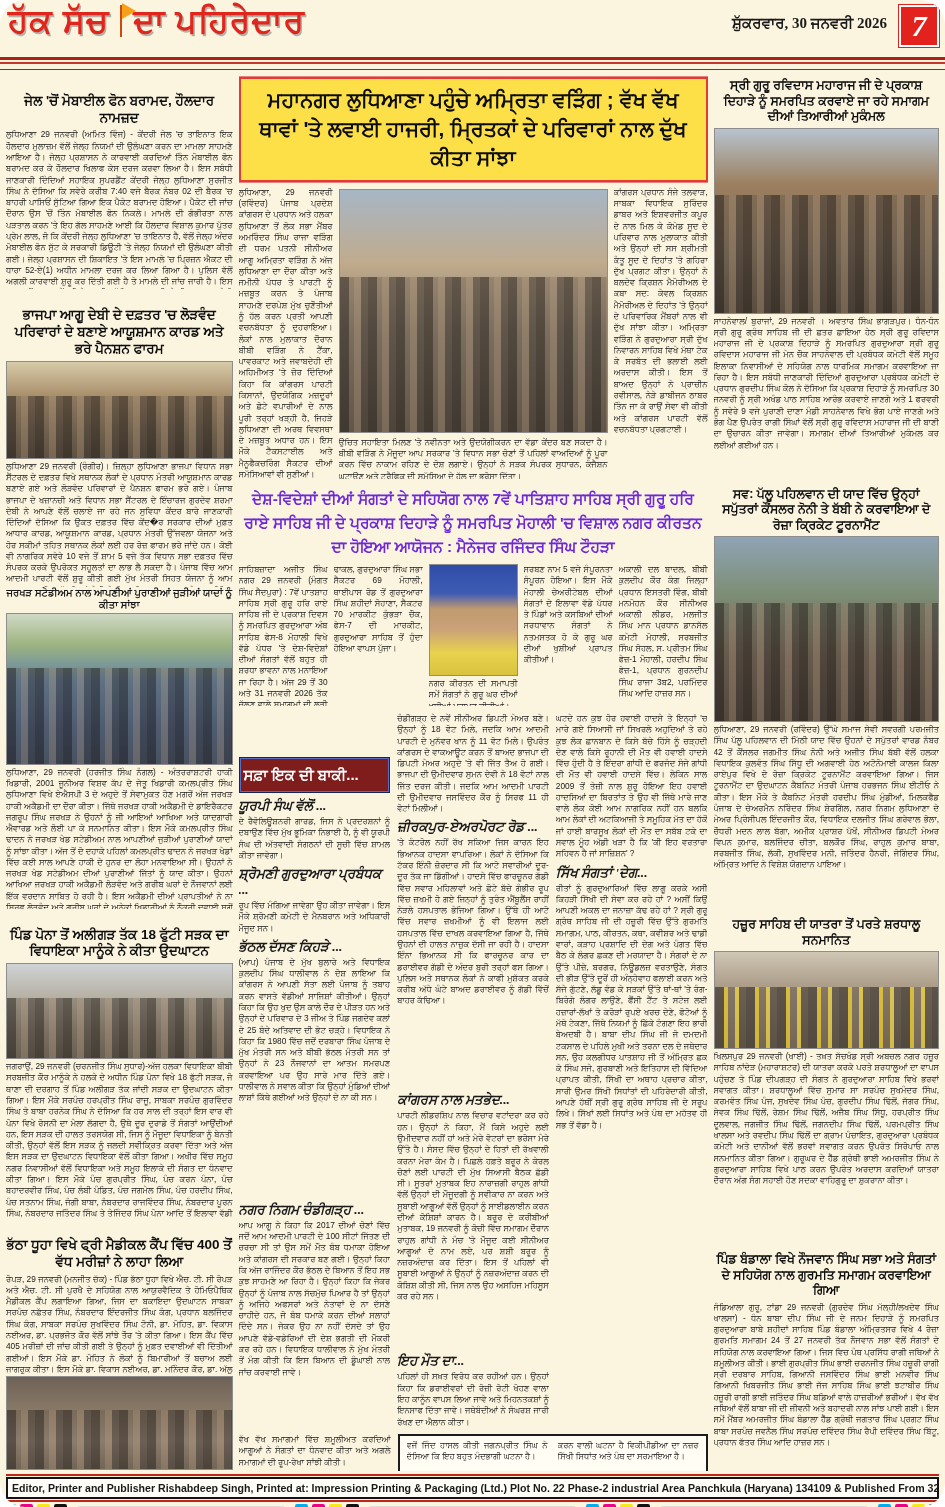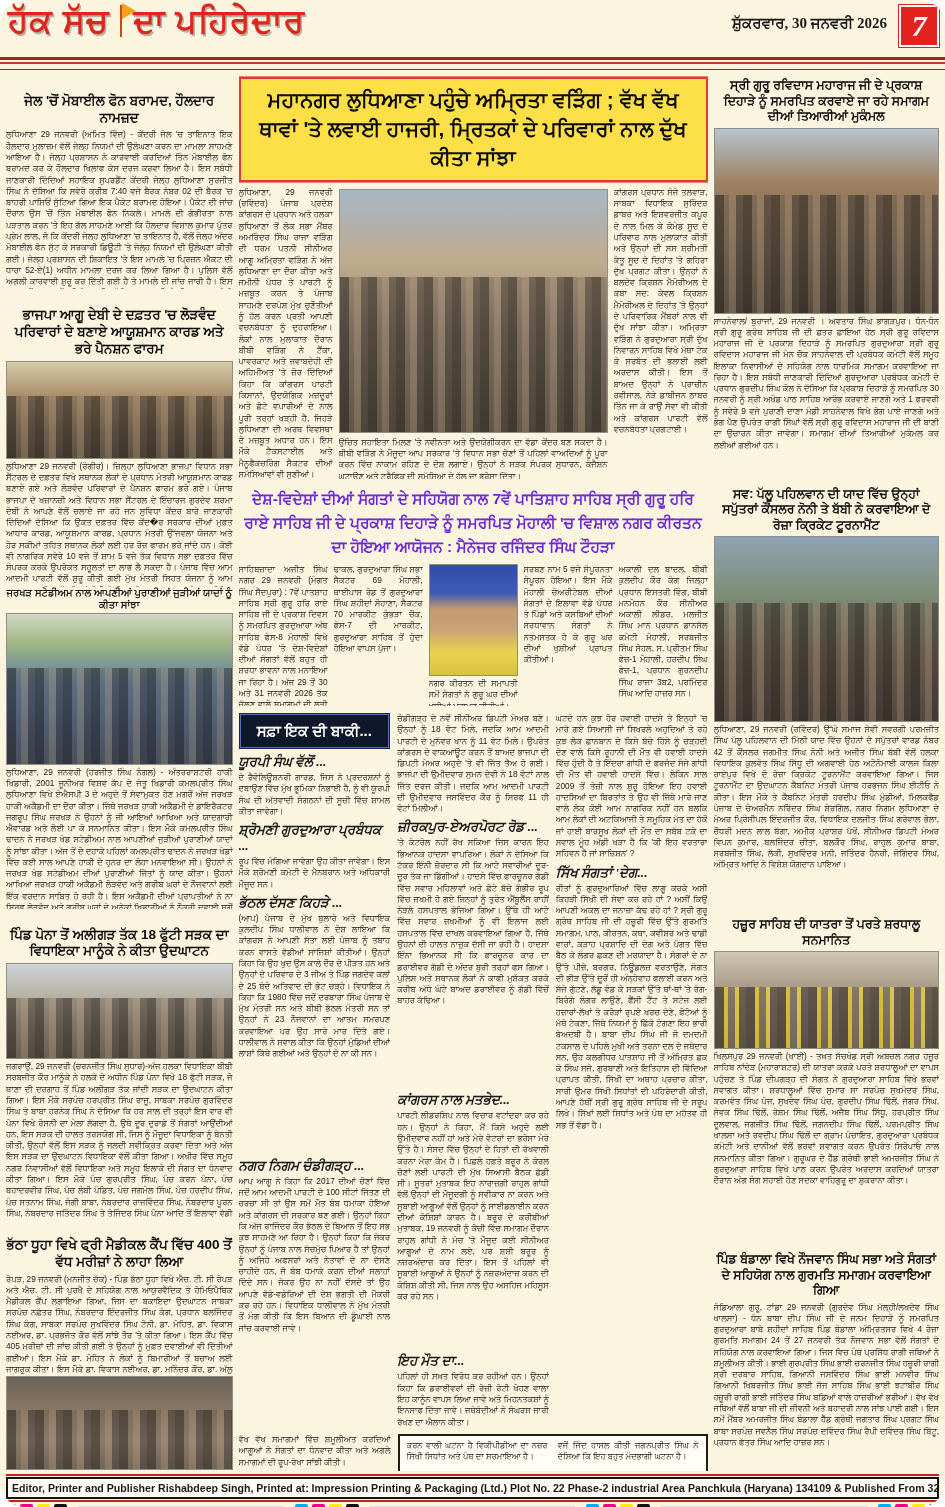--- a/index.html
+++ b/index.html
@@ -61,22 +61,22 @@
   .lead-photo{height:242px;flex:none;}
   .lead-midtext{flex:1;margin-top:2px;}
 
   .second-head{font-size:15.5px;font-weight:bold;color:#6d28d9;text-align:center;line-height:1.55;margin:8px 2px 5px;}
   .second-cols{display:flex;gap:6px;height:142px;overflow:hidden;}
   .sc{flex:1;overflow:hidden;}
   .portrait{height:110px;margin:0 0 2px;}
 
   .cont{display:flex;gap:7px;height:716px;overflow:hidden;margin-top:7px;}
   .cont-col{flex:1;overflow:hidden;}
-  .cont-box{background:#0f172a;color:#fff;font-weight:bold;font-size:15px;text-align:center;
-            padding:8px 4px;border:1px solid #16245c;box-shadow:inset 0 0 0 1px #5a6cc0;margin-bottom:5px;}
+  .cont-box{background:#7f1d1d;color:#fff;font-weight:bold;font-size:15px;text-align:left;
+            padding:8px 4px;border:1px solid #16245c;box-shadow:inset 0 0 0 1px #5a6cc0;margin-bottom:5px;margin-top:44px;}
   .cont-h{font-family:"Liberation Serif","DejaVu Serif",serif;font-style:italic;font-weight:bold;
           font-size:13.5px;text-align:left;margin:5px 0 2px;}
   .cont-bottom{display:flex;gap:7px;height:62px;overflow:hidden;margin-top:5px;}
   .cont-bottom .filler{width:152px;flex:none;}
   .bottom-box{flex:1;border:2px solid #1c1c1c;background:#fffdf4;display:flex;gap:10px;padding:4px 7px;}
   .bottom-box .bb{flex:1;overflow:hidden;}
 
   
   .h-right{font-size:12.5px;margin:3px 0;}
 
@@ -195,22 +195,22 @@
         <div class="cont-col">
           <div class="bodytext">ਘਟਦੇ ਹਨ ਕੁਝ ਹੋਰ ਹਵਾਈ ਹਾਦਸੇ ਤੇ ਇਨ੍ਹਾਂ 'ਚ ਮਾਰੇ ਗਏ ਸਿਆਸੀ ਜਾਂ ਸਿਖਰਲੇ ਅਹੁਦਿਆਂ ਤੇ ਰਹੇ ਕੁਝ ਲੋਕ ਛਾਨਬਾਨ ਦੇ ਕਿਸੇ ਬੱਚੇ ਹਿੱਸੇ ਨੂੰ ਚੜ੍ਹਦੀ ਦੇਣ ਵਾਲੇ ਕਿਸੇ ਰੂਹਾਨੀ ਦੀ ਮੌਤ ਵੀ ਹਵਾਈ ਹਾਦਸੇ ਵਿੱਚ ਹੁੰਦੀ ਹੈ ਤੇ ਇੰਦਰਾ ਗਾਂਧੀ ਦੇ ਫਰਜੰਦ ਸੰਜੇ ਗਾਂਧੀ ਦੀ ਮੌਤ ਵੀ ਹਵਾਈ ਹਾਦਸੇ ਵਿੱਚ। ਲੇਕਿਨ ਸਾਲ 2009 ਤੋਂ ਤੇਜ਼ੀ ਨਾਲ ਸ਼ੁਰੂ ਹੋਇਆ ਇਹ ਹਵਾਈ ਹਾਦਸਿਆਂ ਦਾ ਬਿਰਤਾਂਤ ਤੇ ਉਹ ਵੀ ਜਿੱਥੇ ਮਾਰੇ ਜਾਣ ਵਾਲੇ ਲੋਕ ਕੋਈ ਆਮ ਨਾਗਰਿਕ ਨਹੀਂ ਹਨ ਬਲਕਿ ਆਮ ਲੋਕਾਂ ਦੀ ਅਟਕਿਆਜੀ ਤੇ ਸਮੂਹਿਕ ਮੱਤ ਦਾ ਹੱਕੋਂ ਜਾਂ ਹਾਈ ਬਾਰਸੂਖ ਲੋਕਾਂ ਦੀ ਮੌਤ ਦਾ ਸਬੱਬ ਟਕੇ ਦਾ ਸਵਾਲ ਮੂੰਹ ਅੱਡੀ ਖੜਾ ਹੈ ਕਿ 'ਕੀ ਇਹ ਵਰਤਾਰਾ ਸਹਿਵਨ ਹੈ ਜਾਂ ਸਾਜ਼ਿਸ਼ਨ' ?</div>
           <div class="cont-h">ਸਿੱਖ ਸੰਗਤਾਂ 'ਦੇਗ...</div>
           <div class="bodytext" style="height:520px">ਰੀਤਾਂ ਨੂੰ ਗੁਰਦੁਆਰਿਆਂ ਵਿੱਚ ਲਾਗੂ ਕਰਕੇ ਅਸੀਂ ਕਿਹੜੀ ਸਿੱਖੀ ਦੀ ਸੇਵਾ ਕਰ ਰਹੇ ਹਾਂ ? ਅਸੀਂ ਕਿਉਂ ਆਪਣੀ ਅਕਲ ਦਾ ਜਨਾਜ਼ਾ ਕੱਢ ਰਹੇ ਹਾਂ ? ਸ੍ਰੀ ਗੁਰੂ ਗ੍ਰੰਥ ਸਾਹਿਬ ਜੀ ਦੀ ਹਜ਼ੂਰੀ ਵਿੱਚ ਉੱਤੇ ਗੁਰਮਤਿ ਸਮਾਗਮ, ਪਾਠ, ਕੀਰਤਨ, ਕਥਾ, ਕਵੀਸ਼ਰ ਅਤੇ ਢਾਡੀ ਵਾਰਾਂ, ਕੜਾਹ ਪ੍ਰਸ਼ਾਦਿ ਦੀ ਦੇਗ ਅਤੇ ਪੰਗਤ ਵਿੱਚ ਬੈਠ ਕੇ ਲੰਗਰ ਛਕਣ ਦੀ ਮਰਯਾਦਾ ਹੈ। ਸੰਗਰਾਂ ਦੇ ਨਾ ਉੱਤੇ ਪੀਜ਼ੇ, ਬਰਗਰ, ਨਿਊਡਲਜ਼ ਵਰਤਾਉਣੇ, ਸੰਗਤ ਦੀ ਭੀੜ ਉੱਤੇ ਦੂਰੋਂ ਹੀ ਅੰਨ੍ਹੇਵਾਹ ਫਲਾਈ ਕਰਨ ਅਤੇ ਸੱਜੇ ਗੁੱਟਣੇ, ਲੱਡੂ ਵੰਡ ਕੇ ਸੜਕਾਂ ਉੱਤੇ ਥਾਂ-ਥਾਂ 'ਤੇ ਰੰਗ-ਬਿਰੰਗੇ ਲੰਗਰ ਲਾਉਣੇ, ਫੈਂਸੀ ਟੈਂਟ ਤੇ ਸਟੇਜ ਲਈ ਹਜ਼ਾਰਾਂ-ਲੱਖਾਂ ਤੇ ਕਰੋੜਾਂ ਰੁਪਏ ਖਰਚ ਦੇਣੇ, ਫੋਟੋਆਂ ਨੂੰ ਮੱਥੇ ਟੇਕਣਾ, ਜਿੱਥੇ ਨਿਯਮਾਂ ਨੂੰ ਛਿੱਕੇ ਟੰਗਣਾ ਇਹ ਭਾਰੀ ਬੇਅਦਬੀ ਹੈ। ਬਾਬਾ ਦੀਪ ਸਿੰਘ ਜੀ ਜੋ ਦਮਦਮੀ ਟਕਸਾਲ ਦੇ ਪਹਿਲੇ ਮੁਖੀ ਅਤੇ ਤਰਨਾ ਦਲ ਦੇ ਜਥੇਦਾਰ ਸਨ, ਉਹ ਕਲਗੀਧਰ ਪਾਤਸ਼ਾਹ ਜੀ ਤੋਂ ਅੰਮ੍ਰਿਤ ਛਕ ਕੇ ਸਿੰਘ ਸਜੇ, ਗੁਰਬਾਣੀ ਅਤੇ ਇਤਿਹਾਸ ਦੀ ਵਿੱਦਿਆ ਪ੍ਰਾਪਤ ਕੀਤੀ, ਸਿੱਖੀ ਦਾ ਅਥਾਹ ਪ੍ਰਚਾਰ ਕੀਤਾ, ਸਾਰੀ ਉਮਰ ਸਿੱਖੀ ਸਿਧਾਂਤਾਂ ਦੀ ਪਹਿਰੇਦਾਰੀ ਕੀਤੀ, ਆਪਣੇ ਹੱਥੀਂ ਸ੍ਰੀ ਗੁਰੂ ਗ੍ਰੰਥ ਸਾਹਿਬ ਜੀ ਦੇ ਸਰੂਪ ਲਿਖੇ। ਸਿੱਖਾਂ ਲਈ ਸਿਧਾਂਤ ਅਤੇ ਪੰਥ ਦਾ ਮਹੱਤਵ ਹੀ ਸਭ ਤੋਂ ਵੱਡਾ ਹੈ।</div>
         </div>
       </div>
 
       <div class="cont-bottom">
         <div class="filler bodytext">ਵੱਖ ਵੱਖ ਸਮਾਗਮਾਂ ਵਿੱਚ ਸ਼ਮੂਲੀਅਤ ਕਰਦਿਆਂ ਆਗੂਆਂ ਨੇ ਸੰਗਤਾਂ ਦਾ ਧੰਨਵਾਦ ਕੀਤਾ ਅਤੇ ਅਗਲੇ ਸਮਾਗਮਾਂ ਦੀ ਰੂਪ-ਰੇਖਾ ਸਾਂਝੀ ਕੀਤੀ।</div>
         <div class="bottom-box">
+          <div class="bb bodytext">ਵਜੋਂ ਜਿੰਦ ਹਾਸਲ ਕੀਤੀ ਜਗਨਪ੍ਰੀਤ ਸਿੰਘ ਨੇ ਦੱਸਿਆ ਕਿ ਇਹ ਬਹੁਤ ਮੰਦਭਾਗੀ ਘਟਨਾ ਹੈ।</div>
           <div class="bb bodytext">ਕਰਨ ਵਾਲੀ ਘਟਨਾ ਹੈ ਵਿਕੀਪੀਡੀਆ ਦਾ ਨਜ਼ਰ ਸਿੱਖੀ ਸਿਧਾਂਤ ਅਤੇ ਪੰਥ ਦਾ ਸਰਮਾਇਆ ਹੈ।</div>
-          <div class="bb bodytext">ਵਜੋਂ ਜਿੰਦ ਹਾਸਲ ਕੀਤੀ ਜਗਨਪ੍ਰੀਤ ਸਿੰਘ ਨੇ ਦੱਸਿਆ ਕਿ ਇਹ ਬਹੁਤ ਮੰਦਭਾਗੀ ਘਟਨਾ ਹੈ।</div>
         </div>
       </div>
     </div>
 
     <div class="col col-right">
       <div>
         <div class="headline h-right">ਸ੍ਰੀ ਗੁਰੂ ਰਵਿਦਾਸ ਮਹਾਰਾਜ ਜੀ ਦੇ ਪ੍ਰਕਾਸ਼ ਦਿਹਾੜੇ ਨੂੰ ਸਮਰਪਿਤ ਕਰਵਾਏ ਜਾ ਰਹੇ ਸਮਾਗਮ ਦੀਆਂ ਤਿਆਰੀਆਂ ਮੁਕੰਮਲ</div>
         <div class="photo ph-pamphlet people" style="height:184px"></div>
         <div class="bodytext" style="height:168px">ਸਾਹਨੇਵਾਲ/ ਬੁਰਾਜਾਂ, 29 ਜਨਵਰੀ । ਅਵਤਾਰ ਸਿੰਘ ਭਾਗੜਪੁਰ। ਧੰਨ-ਧੰਨ ਸ੍ਰੀ ਗੁਰੂ ਗ੍ਰੰਥ ਸਾਹਿਬ ਜੀ ਦੀ ਛਤਰ ਛਾਇਆ ਹੇਠ ਸ੍ਰੀ ਗੁਰੂ ਰਵਿਦਾਸ ਮਹਾਰਾਜ ਜੀ ਦੇ ਪ੍ਰਕਾਸ਼ ਦਿਹਾੜੇ ਨੂੰ ਸਮਰਪਿਤ ਗੁਰਦੁਆਰਾ ਸ੍ਰੀ ਗੁਰੂ ਰਵਿਦਾਸ ਮਹਾਰਾਜ ਜੀ ਮੇਨ ਚੌਕ ਸਾਹਨੇਵਾਲ ਦੀ ਪ੍ਰਬੰਧਕ ਕਮੇਟੀ ਵੱਲੋਂ ਸਮੂਹ ਇਲਾਕਾ ਨਿਵਾਸੀਆਂ ਦੇ ਸਹਿਯੋਗ ਨਾਲ ਧਾਰਮਿਕ ਸਮਾਗਮ ਕਰਵਾਇਆ ਜਾ ਰਿਹਾ ਹੈ। ਇਸ ਸਬੰਧੀ ਜਾਣਕਾਰੀ ਦਿੰਦਿਆਂ ਗੁਰਦੁਆਰਾ ਪ੍ਰਬੰਧਕ ਕਮੇਟੀ ਦੇ ਪ੍ਰਧਾਨ ਗੁਰਦੀਪ ਸਿੰਘ ਕੋਲ ਨੇ ਦੱਸਿਆ ਕਿ ਪ੍ਰਕਾਸ਼ ਦਿਹਾੜੇ ਨੂੰ ਸਮਰਪਿਤ 30 ਜਨਵਰੀ ਨੂੰ ਸ੍ਰੀ ਅਖੰਡ ਪਾਠ ਸਾਹਿਬ ਆਰੰਭ ਕਰਵਾਏ ਜਾਣਗੇ ਅਤੇ 1 ਫਰਵਰੀ ਨੂੰ ਸਵੇਰੇ 9 ਵਜੇ ਪੁਰਾਣੀ ਦਾਣਾ ਮੰਡੀ ਸਾਹਨੇਵਾਲ ਵਿਖੇ ਭੋਗ ਪਾਏ ਜਾਣਗੇ ਅਤੇ ਭੋਗ ਪੈਣ ਉਪਰੰਤ ਰਾਗੀ ਸਿੰਘਾਂ ਵੱਲੋਂ ਸ੍ਰੀ ਗੁਰੂ ਰਵਿਦਾਸ ਮਹਾਰਾਜ ਜੀ ਦੀ ਬਾਣੀ ਦਾ ਉਚਾਰਨ ਕੀਤਾ ਜਾਵੇਗਾ। ਸਮਾਗਮ ਦੀਆਂ ਤਿਆਰੀਆਂ ਮੁਕੰਮਲ ਕਰ ਲਈਆਂ ਗਈਆਂ ਹਨ।</div>
       </div>

